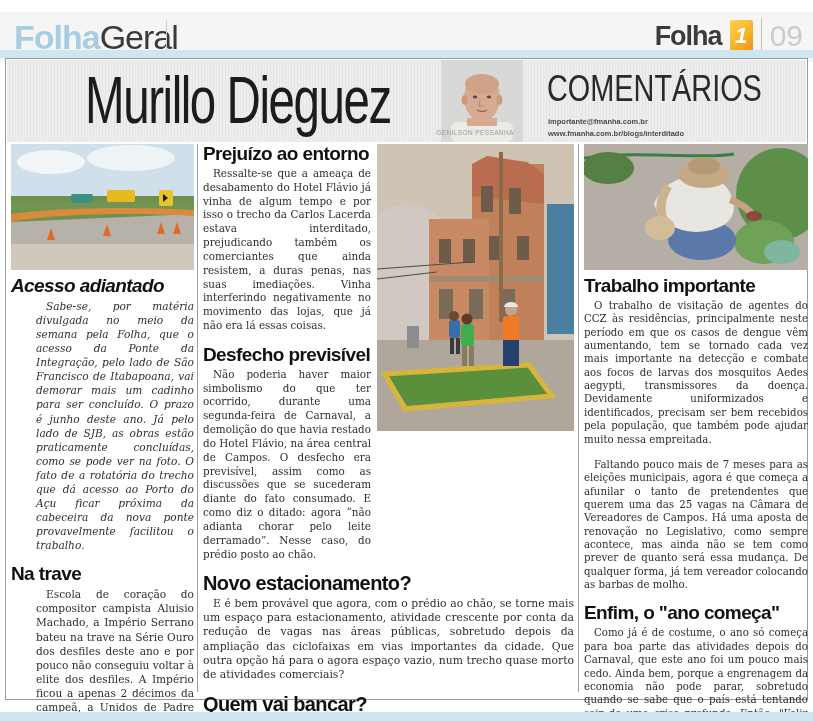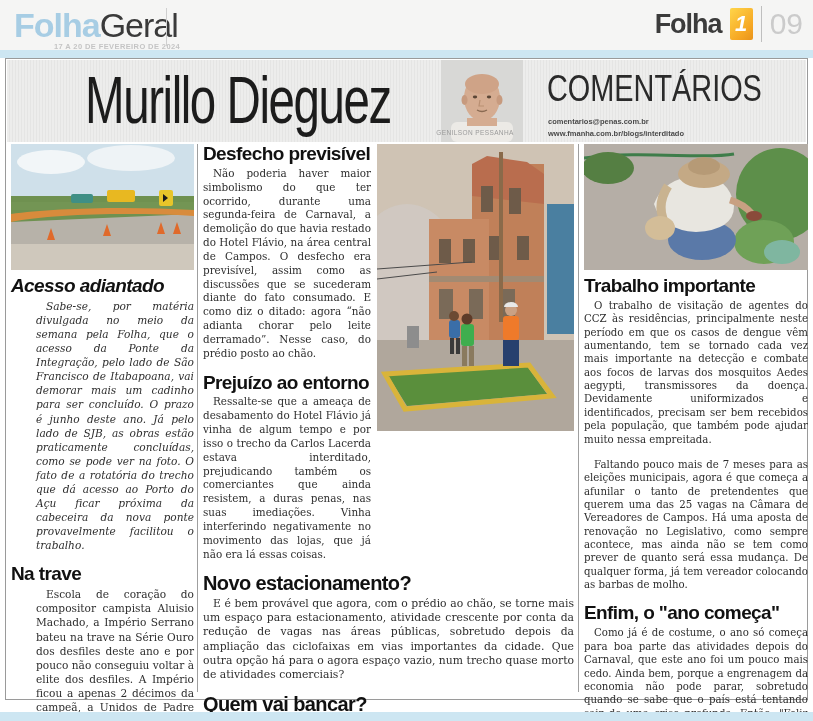--- a/index.html
+++ b/index.html
@@ -1,20 +1,20 @@
 <!DOCTYPE html>
 <html><head>
 <meta charset="utf-8">
 <style>
   * { margin:0; padding:0; box-sizing:border-box; }
   html,body { width:813px; height:721px; }
   body { font-family:"Liberation Sans", sans-serif; background:#ffffff; position:relative; overflow:hidden; }
 
   
-  .topbar { position:absolute; left:0; top:0; width:813px; height:50px; background:#f5f5f4; }
+  .topbar { position:absolute; left:0; top:12px; width:813px; height:50px; background:#f5f5f4; }
   .brand-left { position:absolute; left:14px; top:8px; line-height:1; }
   .brand-left .light { font-size:34px; font-weight:bold; color:#a7cde4; letter-spacing:-1px; }
   .brand-left .dark  { font-size:34px; font-weight:400; color:#3a3a3a; letter-spacing:-1px; }
   .date-range { position:absolute; left:15px; top:42px; font-size:7.5px; font-weight:bold; color:#c4c4c4; letter-spacing:.4px;margin-left:39px; }
   .topbar-divider { position:absolute; left:166px; top:8px; width:1px; height:38px; background:#cfcfcf; }
   .brand-right { position:absolute; right:10px; top:6px; display:flex; align-items:center; gap:8px; }
   .brand-right .folha1-text { font-size:27px; font-weight:bold; color:#3b3b3b; letter-spacing:-1px; }
   .one-badge { width:23px; height:32px; background:linear-gradient(135deg,#ffd54a 0%,#f6a723 70%,#e8931c 100%); border-radius:2px; position:relative; display:flex; align-items:center; justify-content:center; }
   .one-badge span { color:#ffffff; font-weight:bold; font-size:22px; font-style:italic; }
   .brand-right .vdiv { width:1px; height:36px; background:#bfbfbf; }
@@ -92,21 +92,21 @@
       <ellipse cx="23.5" cy="40" rx="3" ry="5" fill="#c79a7e"></ellipse>
       <ellipse cx="58.5" cy="40" rx="3" ry="5" fill="#c79a7e"></ellipse>
       <ellipse cx="34" cy="37" rx="2.2" ry="1.4" fill="#5b4636"></ellipse>
       <ellipse cx="48" cy="37" rx="2.2" ry="1.4" fill="#5b4636"></ellipse>
       <path d="M36 50 Q41 53 46 50" stroke="#8a6a52" stroke-width="1.4" fill="none"></path>
       <path d="M39 40 L38 46 L43 46" stroke="#b98f72" stroke-width="1.2" fill="none"></path>
       <rect x="26" y="58" width="30" height="8" fill="#d5ac91"></rect>
     </svg>
     <div class="section-title">COMENTÁRIOS</div>
     <div class="contact">
-      <div>comentarios@penas.com.br</div>
+      <div>importante@fmanha.com.br</div>
       <div>www.fmanha.com.br/blogs/interditado</div>
     </div>
   </div>
   <div class="photo-credit">GENILSON PESSANHA</div>
 
   <div class="col col-left">
     <svg class="photo-box" width="183" height="126" viewBox="0 0 183 126">
       <rect width="183" height="60" fill="#cfe0ea"></rect>
       <ellipse cx="40" cy="18" rx="34" ry="12" fill="#f2f6f8"></ellipse>
       <ellipse cx="120" cy="14" rx="44" ry="13" fill="#eef3f6"></ellipse>
@@ -133,26 +133,26 @@
       <p>Escola de coração do compositor campista Aluisio Machado, a Império Serrano bateu na trave na Série Ouro dos desfiles deste ano e por pouco não conseguiu voltar à elite dos desfiles. A Império ficou a apenas 2 décimos da campeã, a Unidos de Padre Miguel, que obteve 270 pontos e subiu ao Grupo Especial para 2025. Mais difícil que subir é permanecer no topo.</p>
     </div>
 
   </div>
   <div class="vrule vrule1"></div>
 
   <div class="col col-mid">
     <div class="mid-toprow">
       <div class="mid-text mid-top">
         <div class="article">
+          <h2>Prejuízo ao entorno</h2>
+          <p>Ressalte-se que a ameaça de desabamento do Hotel Flávio já vinha de algum tempo e por isso o trecho da Carlos Lacerda estava interditado, prejudicando também os comerciantes que ainda resistem, a duras penas, nas suas imediações. Vinha interferindo negativamente no movimento das lojas, que já não era lá essas coisas.</p>
+        </div>
+        <div class="article">
           <h2>Desfecho previsível</h2>
           <p>Não poderia haver maior simbolismo do que ter ocorrido, durante uma segunda-feira de Carnaval, a demolição do que havia restado do Hotel Flávio, na área central de Campos. O desfecho era previsível, assim como as discussões que se sucederam diante do fato consumado. E como diz o ditado: agora “não adianta chorar pelo leite derramado”. Nesse caso, do prédio posto ao chão.</p>
-        </div>
-        <div class="article">
-          <h2>Prejuízo ao entorno</h2>
-          <p>Ressalte-se que a ameaça de desabamento do Hotel Flávio já vinha de algum tempo e por isso o trecho da Carlos Lacerda estava interditado, prejudicando também os comerciantes que ainda resistem, a duras penas, nas suas imediações. Vinha interferindo negativamente no movimento das lojas, que já não era lá essas coisas.</p>
         </div>
       </div>
       <svg class="mid-photo" viewBox="0 0 197 287">
         <rect width="197" height="287" fill="#d8cfc4"></rect>
         <rect width="197" height="196" fill="#cfc3b4"></rect>
         <ellipse cx="30" cy="150" rx="60" ry="90" fill="#cfc9c2" opacity="0.9"></ellipse>
         <rect x="170" y="60" width="27" height="130" fill="#4a7fa0"></rect>
         <rect x="95" y="20" width="72" height="180" fill="#c08059"></rect>
         <path d="M95 20 L110 12 L150 18 L167 30 L167 60 L95 52 Z" fill="#b96d4e"></path>
         <rect x="52" y="75" width="60" height="125" fill="#c88a64"></rect>

